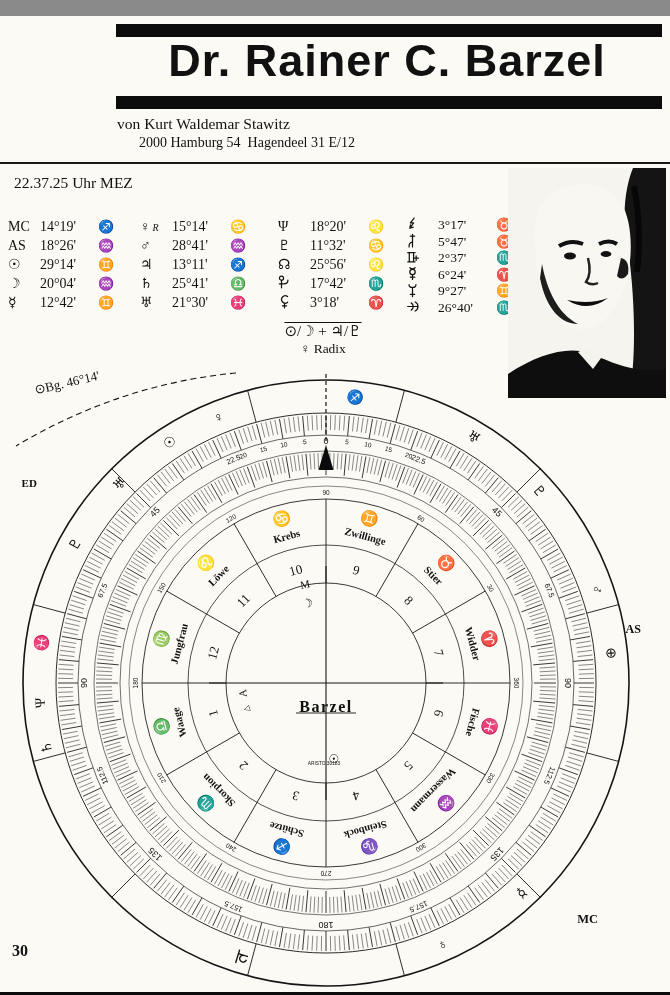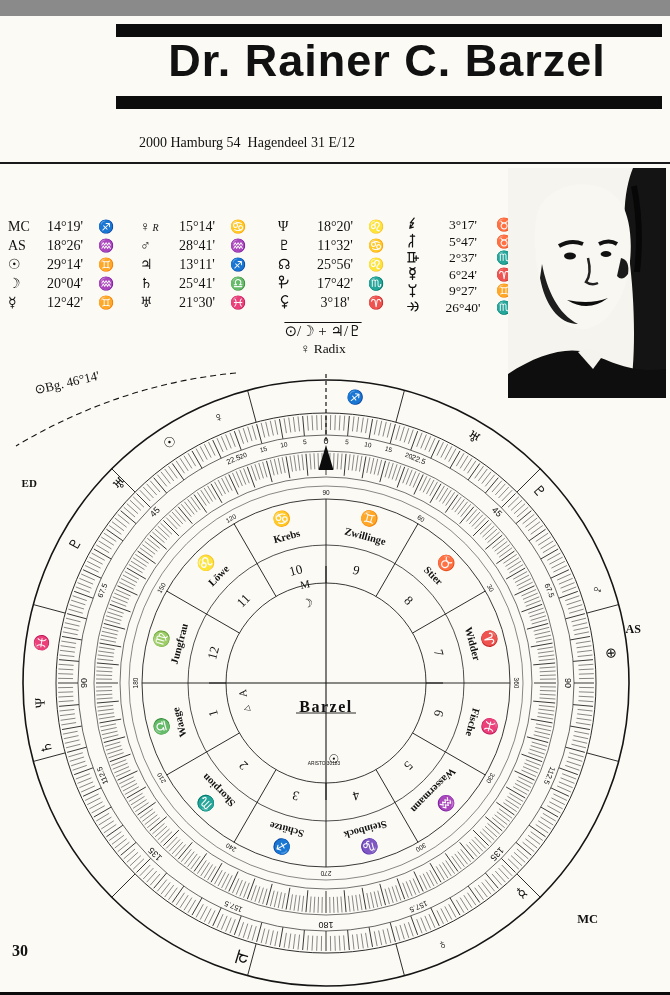--- a/index.html
+++ b/index.html
@@ -15,21 +15,21 @@
   .byline{position:absolute;left:117px;top:99px;font-size:15.5px}
   .address{position:absolute;left:139px;top:119px;font-size:14px;white-space:pre}
   .rule{position:absolute;left:0;top:146px;width:670px;height:2px;background:#191919}
   .info{position:absolute;left:14px;top:156px;font-size:15.5px;line-height:21px}
   .factors{position:absolute;left:8px;top:201px;display:flex}
   .fcol{display:flex;flex-direction:column}
   .frow{display:flex;align-items:center;height:19px;font-size:14px}
   .frow.tight{height:16.5px;font-size:13.5px}
   .fglyph{display:inline-block;width:32px}
   .fglyph .suf{font-size:10px;font-style:italic;margin-left:2px}
-  .fval{display:inline-block;width:50px;text-align:center;white-space:nowrap}
+  .fval{display:inline-block;width:50px;text-align:left;white-space:nowrap}
   .fsign{display:inline-block;width:34px;padding-left:8px;font-size:13px}
   .ug{width:13px;height:15px;vertical-align:-2px;stroke:#111;fill:none;
       stroke-width:1.15;stroke-linecap:round;stroke-linejoin:round}
   .photo{position:absolute;left:508px;top:152px;width:158px;height:230px}
   .wheel-svg{position:absolute;left:0;top:300px}
   .formula{position:absolute;left:238px;top:307px;width:170px;text-align:center;font-size:15px;line-height:17px}
   .formula .over{text-decoration:overline}
   .formula .radix{font-size:13.5px}
   .arcnote{position:absolute;left:34px;top:359px;font-size:13px;transform:rotate(-13deg);white-space:nowrap}
   .pagenum{position:absolute;left:12px;top:926px;font-size:16px;font-weight:bold}
@@ -67,24 +67,26 @@
         <path d="M1.5,7 H11 M8.4,2.8 a4.6,4.6 0 0 1 0,8.4 M4.8,3.6 a4,4 0 0 1 0,6.8"></path>
       </g>
   </defs>
 </svg>
 
 <div class="page">
 
   <div class="bar" id="bar-top"></div>
   <div class="title">Dr. Rainer C. Barzel</div>
   <div class="bar" id="bar-mid"></div>
+  <div class="byline">von Kurt Waldemar Stawitz</div>
   <div class="address">2000 Hamburg 54  Hagendeel 31 E/12</div>
   <div class="rule"></div>
 
   <div class="info">
+    <div>22.37.25 Uhr MEZ</div>
   </div>
 
   <div class="factors">
       <div class="fcol" style="width: 132px;">
         <div class="frow">
           <span class="fglyph">MC</span>
           <span class="fval">14°19'</span>
           <span class="fsign">♐</span>
         </div>
         <div class="frow">

